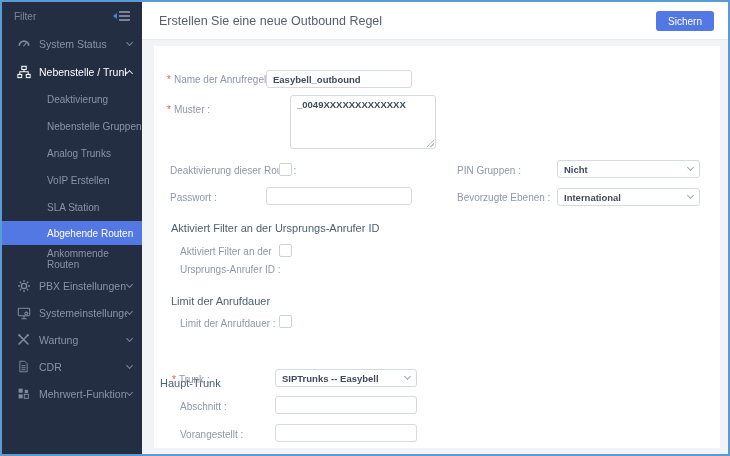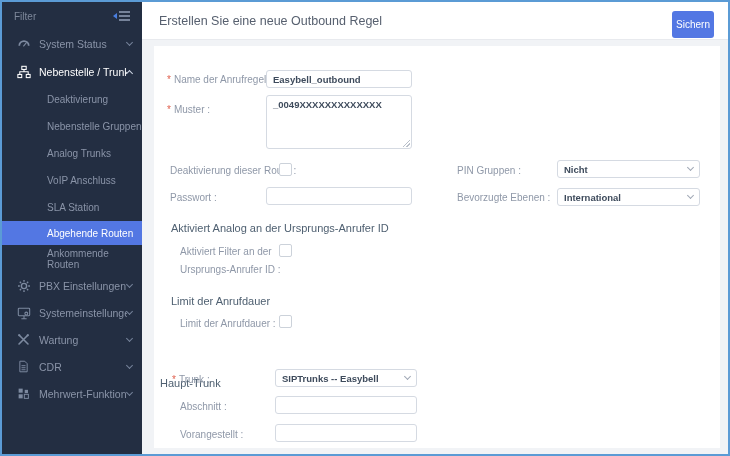--- a/index.html
+++ b/index.html
@@ -23,28 +23,28 @@
   .chev { width:5px; height:5px; border-right:1px solid #76839a; border-bottom:1px solid #76839a; transform:rotate(45deg); margin-top:-3px; }
   .chev.up { transform:rotate(-135deg); margin-top:3px; }
   .sb-item.active .chev { border-color:#cfd6e4; }
   .sb-sub { height:27px; display:flex; align-items:center; padding-left:45px; font-size:10px; cursor:pointer; color:#8a94a8; }
   .sb-sub.selected { height:24px; background:#5377e3; color:#ffffff; }
 
   
   .main { position:absolute; left:140px; top:0; right:0; bottom:0; background:#f1f3f6; }
   .topbar { position:absolute; left:0; top:0; right:0; height:38px; background:#fff; border-bottom:1px solid #e8eaee; display:flex; align-items:center; }
   .page-title { margin-left:17px; font-size:12.5px; color:#57606f; }
-  .save-btn { position:absolute; right:14px; top:9px; height:27px; padding:0 4px; background:#5377e3; color:#fff; font-size:10px; border:none; border-radius:3px; cursor:pointer; font-family:inherit; }
+  .save-btn { position:absolute; right:14px; top:9px; height:20px; padding:0 12px; background:#5377e3; color:#fff; font-size:10px; border:none; border-radius:3px; cursor:pointer; font-family:inherit; }
   .card { position:absolute; left:12px; right:8px; top:44px; bottom:6px; background:#ffffff; }
 
   
   .f-label { position:absolute; font-size:10px; color:#8f98a8; white-space:nowrap; }
   .req { color:#e0614f; margin-right:3px; font-size:10px; }
   .f-input { position:absolute; height:18px; border:1px solid #d5dae2; border-radius:3px; background:#fff; font-family:inherit; font-size:9.5px; font-weight:bold; color:#3e4b5c; padding:0 6px; outline:none; }
-  .f-area-wrap { position:absolute; }
+  .f-area-wrap { position:absolute;margin-left:24px; }
   .f-area { width:100%; height:100%; border:1px solid #d5dae2; border-radius:3px; resize:none; font-family:inherit; font-size:9.5px; font-weight:bold; color:#3e4b5c; padding:3px 6px; outline:none; }
   .resize-corner { position:absolute; right:2px; bottom:2px; width:7px; height:7px;
     background:linear-gradient(135deg, transparent 45%, #b9c0ca 45%, #b9c0ca 55%, transparent 55%, transparent 70%, #b9c0ca 70%, #b9c0ca 80%, transparent 80%); pointer-events:none; }
   .checkbox { position:absolute; width:13px; height:13px; border:1px solid #ccd2da; border-radius:2px; background:#fff; cursor:pointer; }
   .select { position:absolute; height:18px; border:1px solid #d5dae2; border-radius:3px; background:#fff; display:flex; align-items:center; padding:0 6px; cursor:pointer;justify-content:space-between; }
   .select .val { flex:1; font-size:9.5px; font-weight:bold; color:#3e4b5c; white-space:nowrap; overflow:hidden; }
   .select .chev { border-color:#a0a8b5; }
   .section-h { position:absolute; font-size:11px; color:#4f6071; white-space:nowrap; }
 </style>
 </head>
@@ -92,21 +92,21 @@
     <div class="sb-sub">
       <span>Deaktivierung</span>
     </div>
     <div class="sb-sub">
       <span>Nebenstelle Gruppen</span>
     </div>
     <div class="sb-sub">
       <span>Analog Trunks</span>
     </div>
     <div class="sb-sub">
-      <span>VoIP Anschluss</span>
+      <span>VoIP Erstellen</span>
     </div>
     <div class="sb-sub">
       <span>SLA Station</span>
     </div>
     <div class="sb-sub selected">
       <span>Abgehende Routen</span>
     </div>
     <div class="sb-sub">
       <span>Ankommende Routen</span>
     </div>
@@ -200,21 +200,21 @@
       </div>
 
       <span class="f-label" style="left:16px; top:146px;">Passwort :</span>
       <input class="f-input" style="left: 112px; top: 141px; width: 146px;">
       <span class="f-label" style="left:303px; top:146px;">Bevorzugte Ebenen :</span>
       <div class="select" style="left:403px; top:142px; width:143px;">
         <span class="val">International</span>
         <span class="chev"></span>
       </div>
 
-      <span class="section-h" style="left:17px; top:176px;">Aktiviert Analog an der Ursprungs-Anrufer ID</span>
+      <span class="section-h" style="left:17px; top:176px;">Aktiviert Filter an der Ursprungs-Anrufer ID</span>
       <span class="f-label" style="left:26px; top:200px;">Aktiviert Filter an der</span>
       <span class="f-label" style="left:26px; top:218px;">Ursprungs-Anrufer ID :</span>
       <div class="checkbox" style="left:125px; top:198px;"></div>
 
       <span class="section-h" style="left:17px; top:249px;">Limit der Anrufdauer</span>
       <span class="f-label" style="left:26px; top:272px;">Limit der Anrufdauer :</span>
       <div class="checkbox" style="left:125px; top:269px;"></div>
 
       <span class="section-h" style="left:6px; top:302px;margin-top:29px;">Haupt-Trunk</span>
       <span class="f-label" style="left:18px; top:328px;"><span class="req">*</span><span>Trunk :</span></span>

